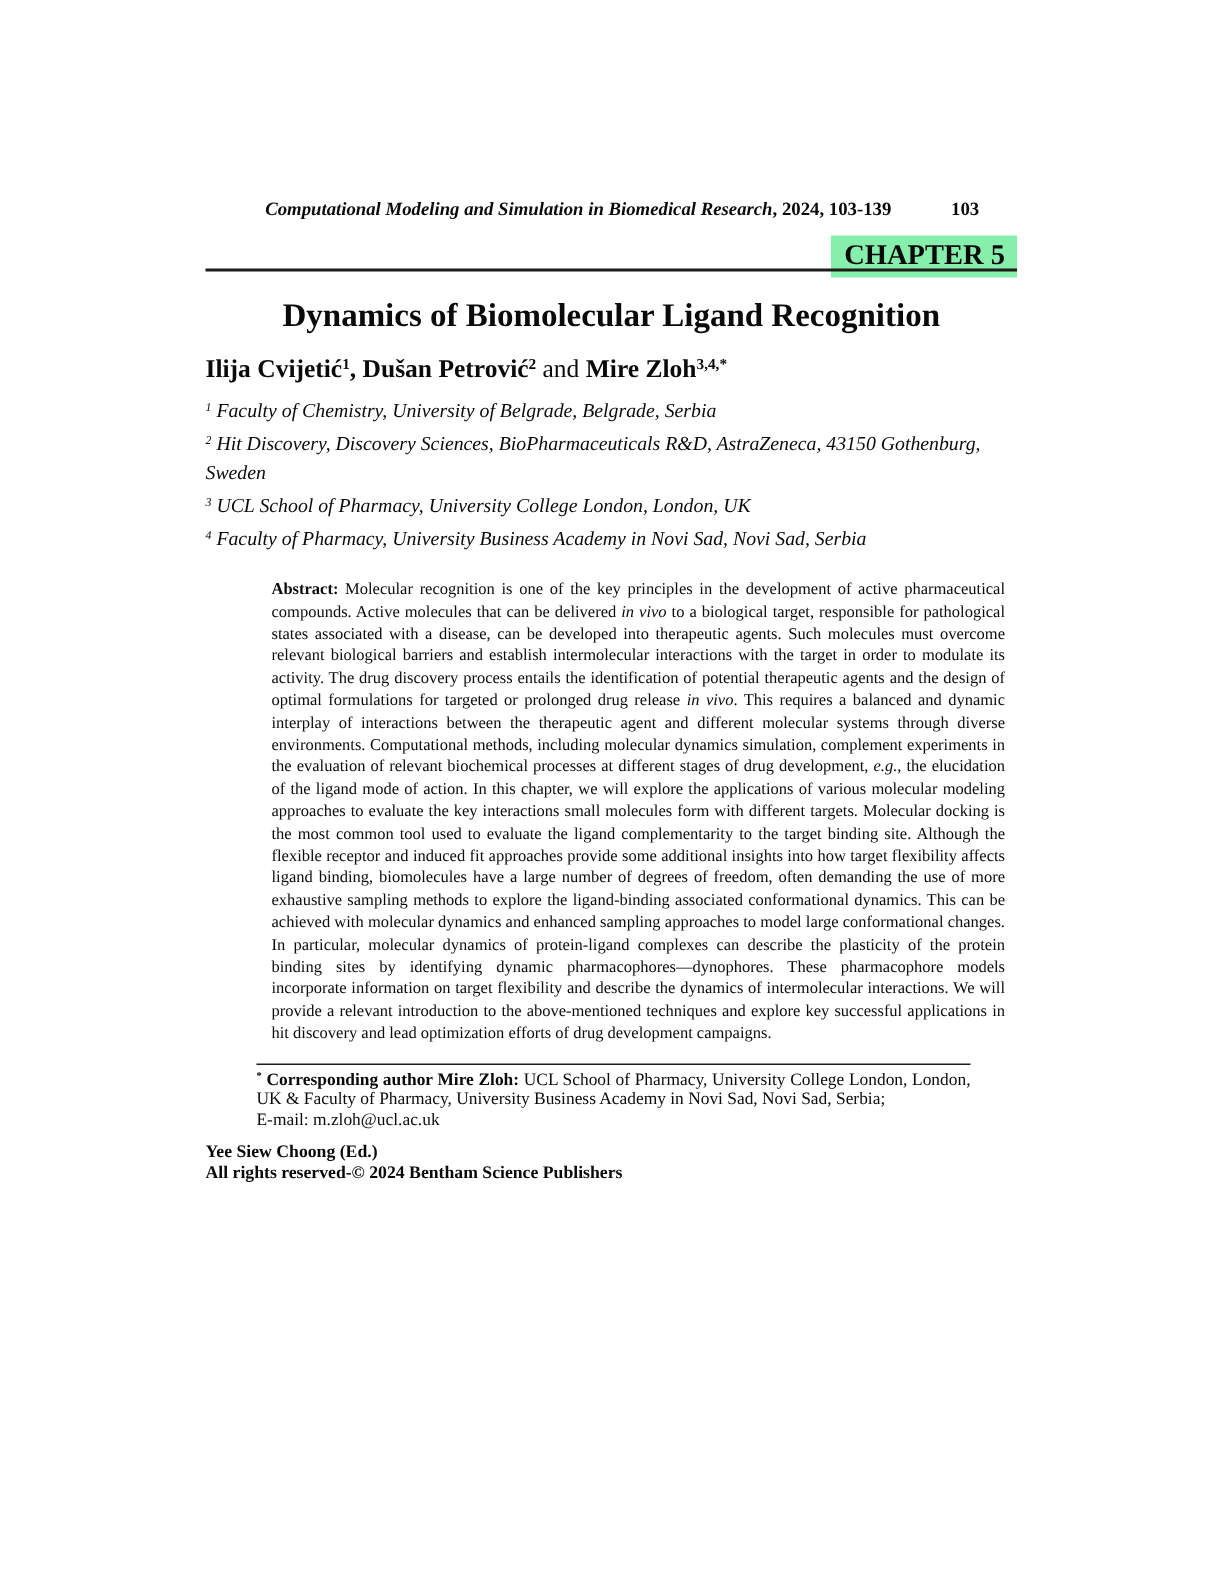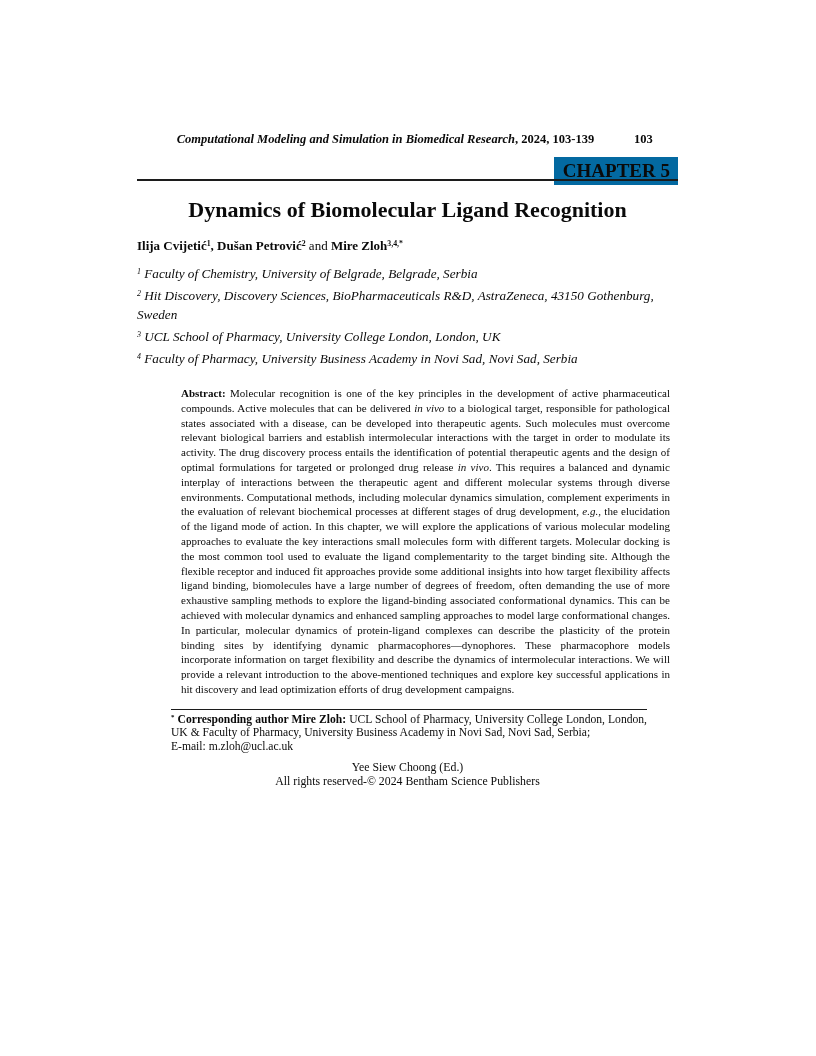--- a/index.html
+++ b/index.html
@@ -22,33 +22,33 @@
     display: flex; align-items: baseline;
     font-size: 12.5px; line-height: 15px;
   }
   .rh-citation { flex: 1; text-align: center; font-weight: bold; }
   .rh-folio { width: 44px; text-align: left; font-weight: bold; padding-right: 7px; }
 
   
   .chapter-row { position: relative; text-align: right; margin-top: 10px; }
   .chapter-badge {
     display: inline-block;
-    background: #0369a1;
+    background: #86efac;
     font-weight: bold;
     font-size: 19px; line-height: 21px;
     padding: 3px 8px 4px 9px;
   }
   .chapter-rule {
     position: absolute; left: 0; right: 0; bottom: 4px;
     height: 2px; background: #1c1c1c; z-index: 2;
   }
 
   
   .chapter-title { font-size: 22px; line-height: 26px; font-weight: bold; margin-top: 12px; text-align: center; }
-  .authors { font-size: 13px; line-height: 18px; margin-top: 14px; }
+  .authors { font-size: 17px; line-height: 18px; margin-top: 14px; }
   sup { font-size: 60%; line-height: 0; vertical-align: baseline; position: relative; top: -0.48em; }
 
   
   .affiliations { margin-top: 9px; }
   .affiliation { font-style: italic; font-size: 13.2px; line-height: 19px; margin-bottom: 3px; }
 
   
   .abstract {
     margin: 18px 25px 0 44px;
     width: 489px;
@@ -63,22 +63,22 @@
     border-top: 1.5px solid #1c1c1c;
     padding-top: 3px;
     font-size: 11.6px; line-height: 13.4px;
     text-align: justify;
   }
   .footnote-email { text-align: left; }
 
   
   .page-footer {
     margin-top: 8px;
-    text-align: center;
-    font-weight: normal;
+    text-align: left;
+    font-weight: bold;
     font-size: 11.8px; line-height: 13.6px;
   }
 </style>
 </head>
 <body>
 
 <div class="page">
   <div class="content">
 
     <div class="running-head">

